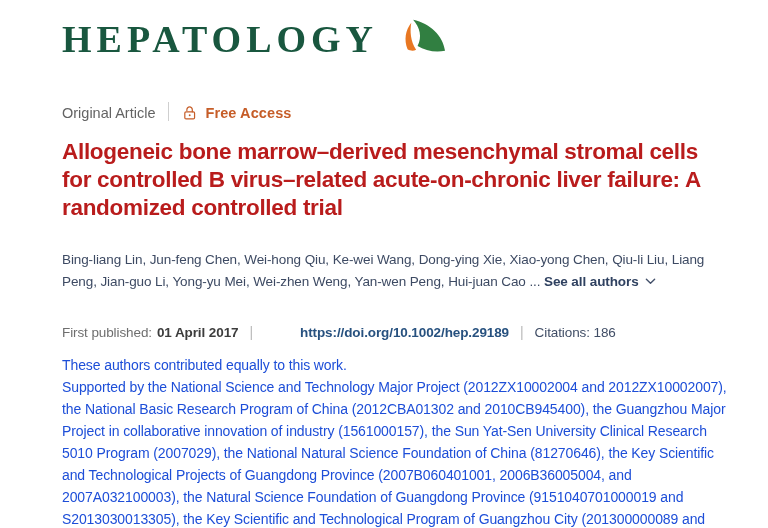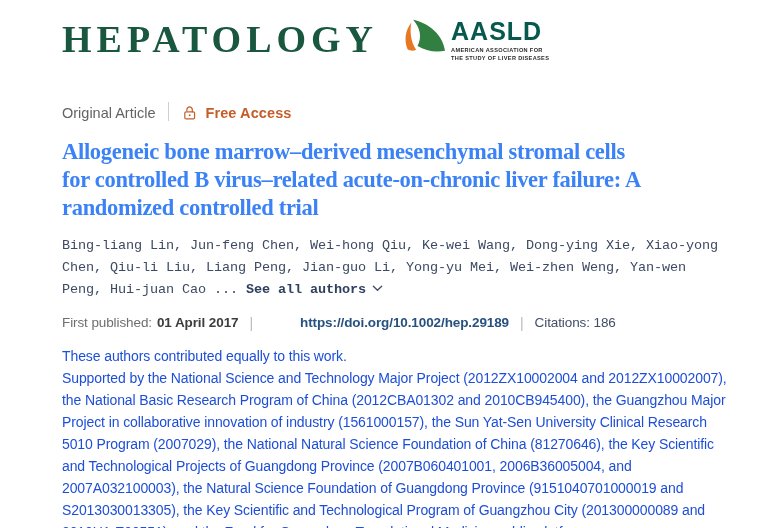--- a/index.html
+++ b/index.html
@@ -31,33 +31,33 @@
   }
 
   
   .meta-row { display:flex; align-items:flex-end; margin-top:24px; font-size:14.5px; }
   .article-type { color:#636363; }
   .vdiv { width:1px; height:19px; background:#cfcfcf; margin:0 13px; }
   .lock { width:15px; height:16px; margin-right:8px; margin-top:-1px; }
   .free-access { color:#C65D28; font-weight:700; letter-spacing:0.1px; }
 
   
-  .title { margin-top:17px; color:#3b82f6; font-weight:700;
-           font-size:22.5px; line-height:28px; letter-spacing:-0.3px;font-family:Liberation Serif, serif; }
+  .title { margin-top:17px; color:#b91c1c; font-weight:700;
+           font-size:22.5px; line-height:28px; letter-spacing:-0.3px; }
   .title .tline { white-space:nowrap; }
 
   
-  .authors-block { margin-top:13px; width:672px; font-size:13.5px;
-                   line-height:22px; color:#3D4A63; letter-spacing:-0.1px;font-family:Liberation Mono, monospace; }
+  .authors-block { margin-top:27px; width:672px; font-size:13.5px;
+                   line-height:22px; color:#3D4A63; letter-spacing:-0.1px; }
   .authors-names { cursor:pointer; }
   .see-all { font-weight:700; color:#2F4160; cursor:pointer; white-space:nowrap; }
   .chev { width:11px; height:9px; margin-left:6px; display:inline-block; }
 
   
-  .pub-row { display:flex; margin-top:14px;
+  .pub-row { display:flex; align-items:center; margin-top:31px;
              font-size:13.5px; letter-spacing:-0.1px; }
   .pub-label { color:#6e6e6e; }
   .pub-date { color:#3d3d3d; font-weight:700; margin-left:5px; }
   .pub-sep { color:#b9b9b9; margin:0 11px; font-size:14px; }
   .doi-link { color:#27517F; font-weight:700; cursor:pointer;padding-left:36px; }
   .citations { color:#414E66; cursor:pointer; }
 
   
   .notes { margin-top:14px; width:666px; font-size:14px; line-height:22px;
            color:#1d4ed8; letter-spacing:-0.1px; }
@@ -70,27 +70,20 @@
 
   <div class="masthead">
     <div class="journal-logo">HEPATOLOGY</div>
 
     <div class="aasld">
       <span class="aasld-icon">
         <svg viewBox="0 0 62 46" width="46" height="38" aria-hidden="true">
           <path d="M15 1 C38 6 55 22 58 43 C45 45.5 31 43 21 36.5 C27.5 24 24 11 15 1 Z" fill="#317F41"></path>
           <path d="M12.5 5 C4.5 15 2.5 28 7.5 41 C11.5 43.5 16 43.5 19 41.5 C11.5 30 10.5 16.5 12.5 5 Z" fill="#E87722"></path>
         </svg>
-      </span>
-      <span class="aasld-textcol">
-        <span class="aasld-word">AASLD</span>
-        <div class="aasld-tagline">
-          <div>American Association for</div>
-          <div>the Study of Liver Diseases</div>
-        </div>
       </span>
     </div>
   </div>
 
   <div class="meta-row">
     <span class="article-type">Original Article</span>
     <span class="vdiv"></span>
     <span class="lock">
       <svg viewBox="0 0 16 17" width="15" height="16" aria-hidden="true">
         <rect x="3" y="7.2" width="10.4" height="7.6" rx="1.3" fill="none" stroke="#C65D28" stroke-width="1.3"></rect>

